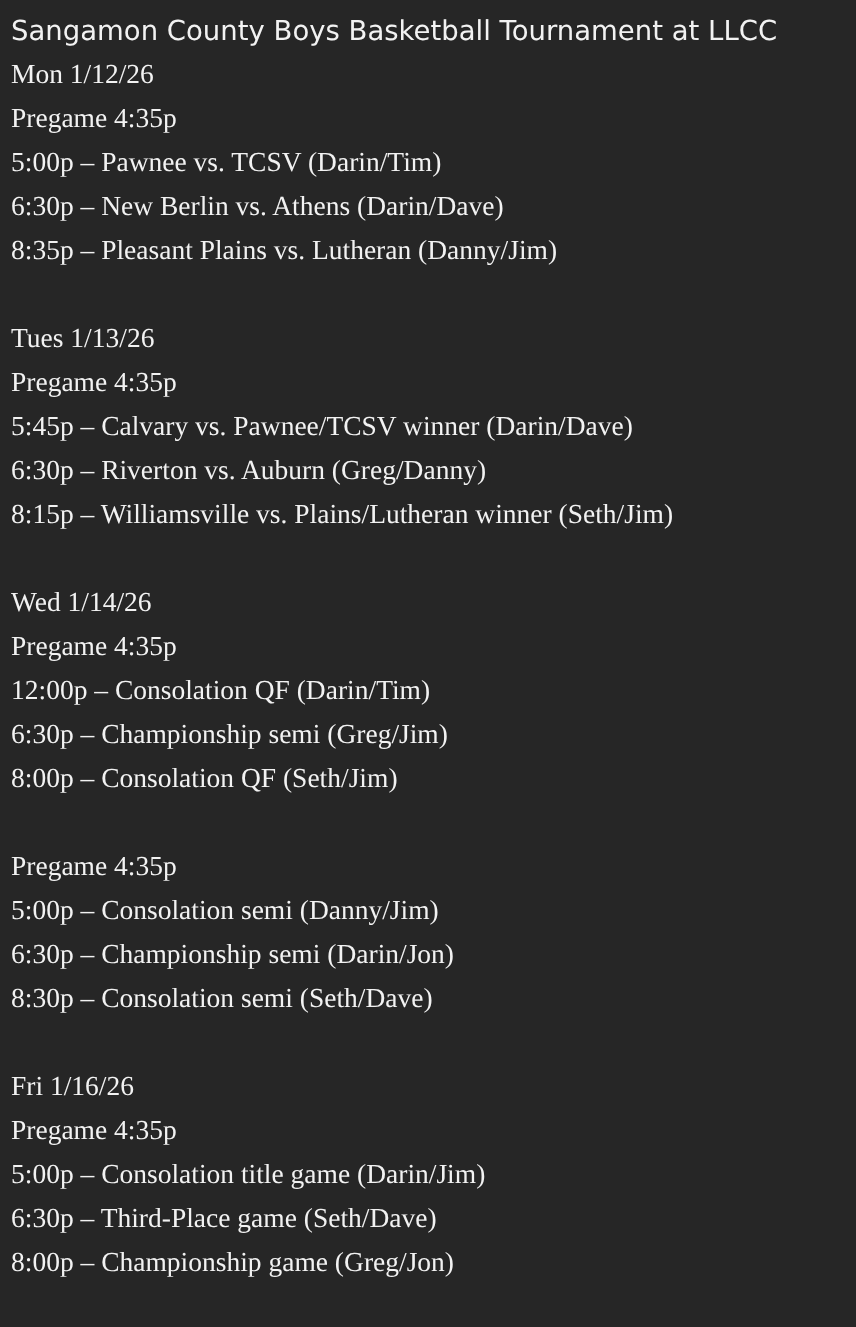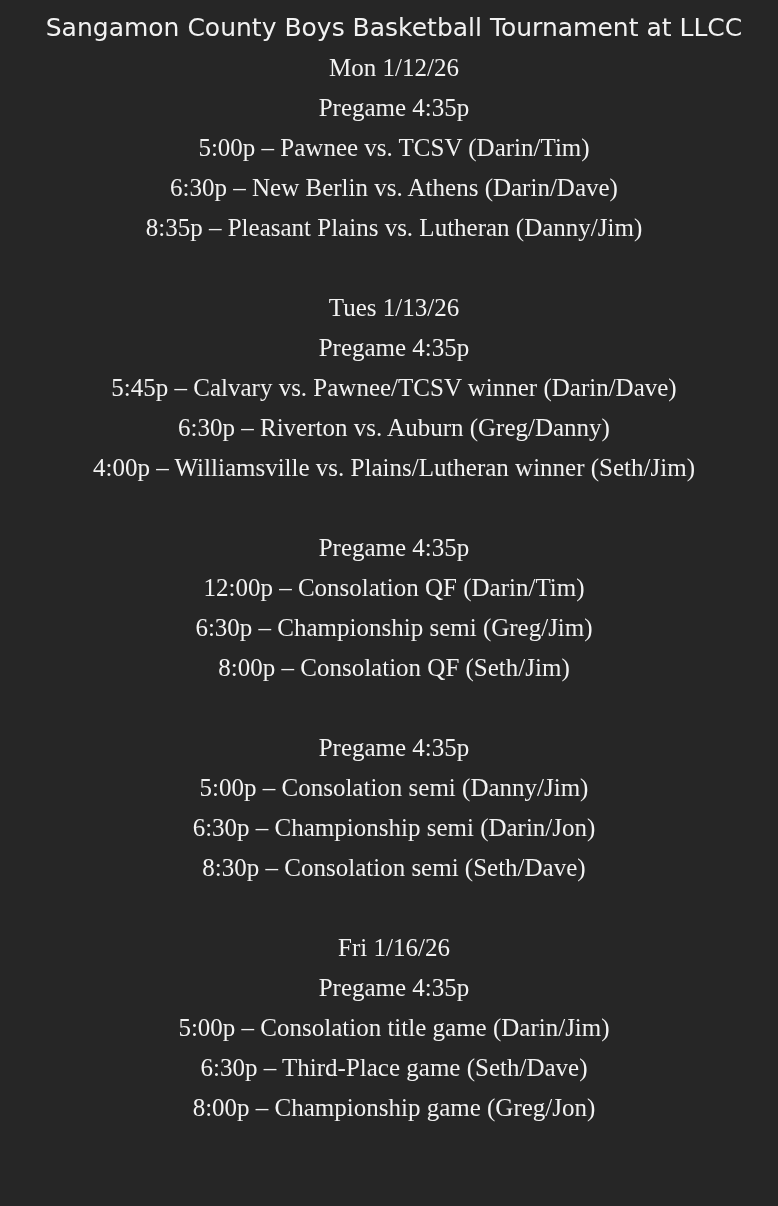--- a/index.html
+++ b/index.html
@@ -16,21 +16,20 @@
   }
   #doc {
     padding: 8px 0 0 10px;
     box-sizing: border-box;
   }
   .line {
     font-size: 25px;
     line-height: 40px;
     white-space: pre;
     letter-spacing: 0px;
-    text-align: center;
   }
   .title {
     font-size: 25px;
     line-height: 40px;
   }
   .blank {
     height: 40px;
   }
   .day-block {
     margin: 0;
@@ -52,25 +51,26 @@
     <div class="line">6:30p – New Berlin vs. Athens (Darin/Dave)</div>
     <div class="line">8:35p – Pleasant Plains vs. Lutheran (Danny/Jim)</div>
   </div>
   <div class="blank"></div>
 
   <div class="day-block">
     <div class="line">Tues 1/13/26</div>
     <div class="line">Pregame 4:35p</div>
     <div class="line">5:45p – Calvary vs. Pawnee/TCSV winner (Darin/Dave)</div>
     <div class="line">6:30p – Riverton vs. Auburn (Greg/Danny)</div>
-    <div class="line">4:00p – Williamsville vs. Plains/Lutheran winner (Seth/Jim)</div>
+    <div class="line">8:15p – Williamsville vs. Plains/Lutheran winner (Seth/Jim)</div>
   </div>
   <div class="blank"></div>
 
   <div class="day-block">
+    <div class="line">Wed 1/14/26</div>
     <div class="line">Pregame 4:35p</div>
     <div class="line">12:00p – Consolation QF (Darin/Tim)</div>
     <div class="line">6:30p – Championship semi (Greg/Jim)</div>
     <div class="line">8:00p – Consolation QF (Seth/Jim)</div>
   </div>
   <div class="blank"></div>
 
   <div class="day-block">
     <div class="line">Pregame 4:35p</div>
     <div class="line">5:00p – Consolation semi (Danny/Jim)</div>

